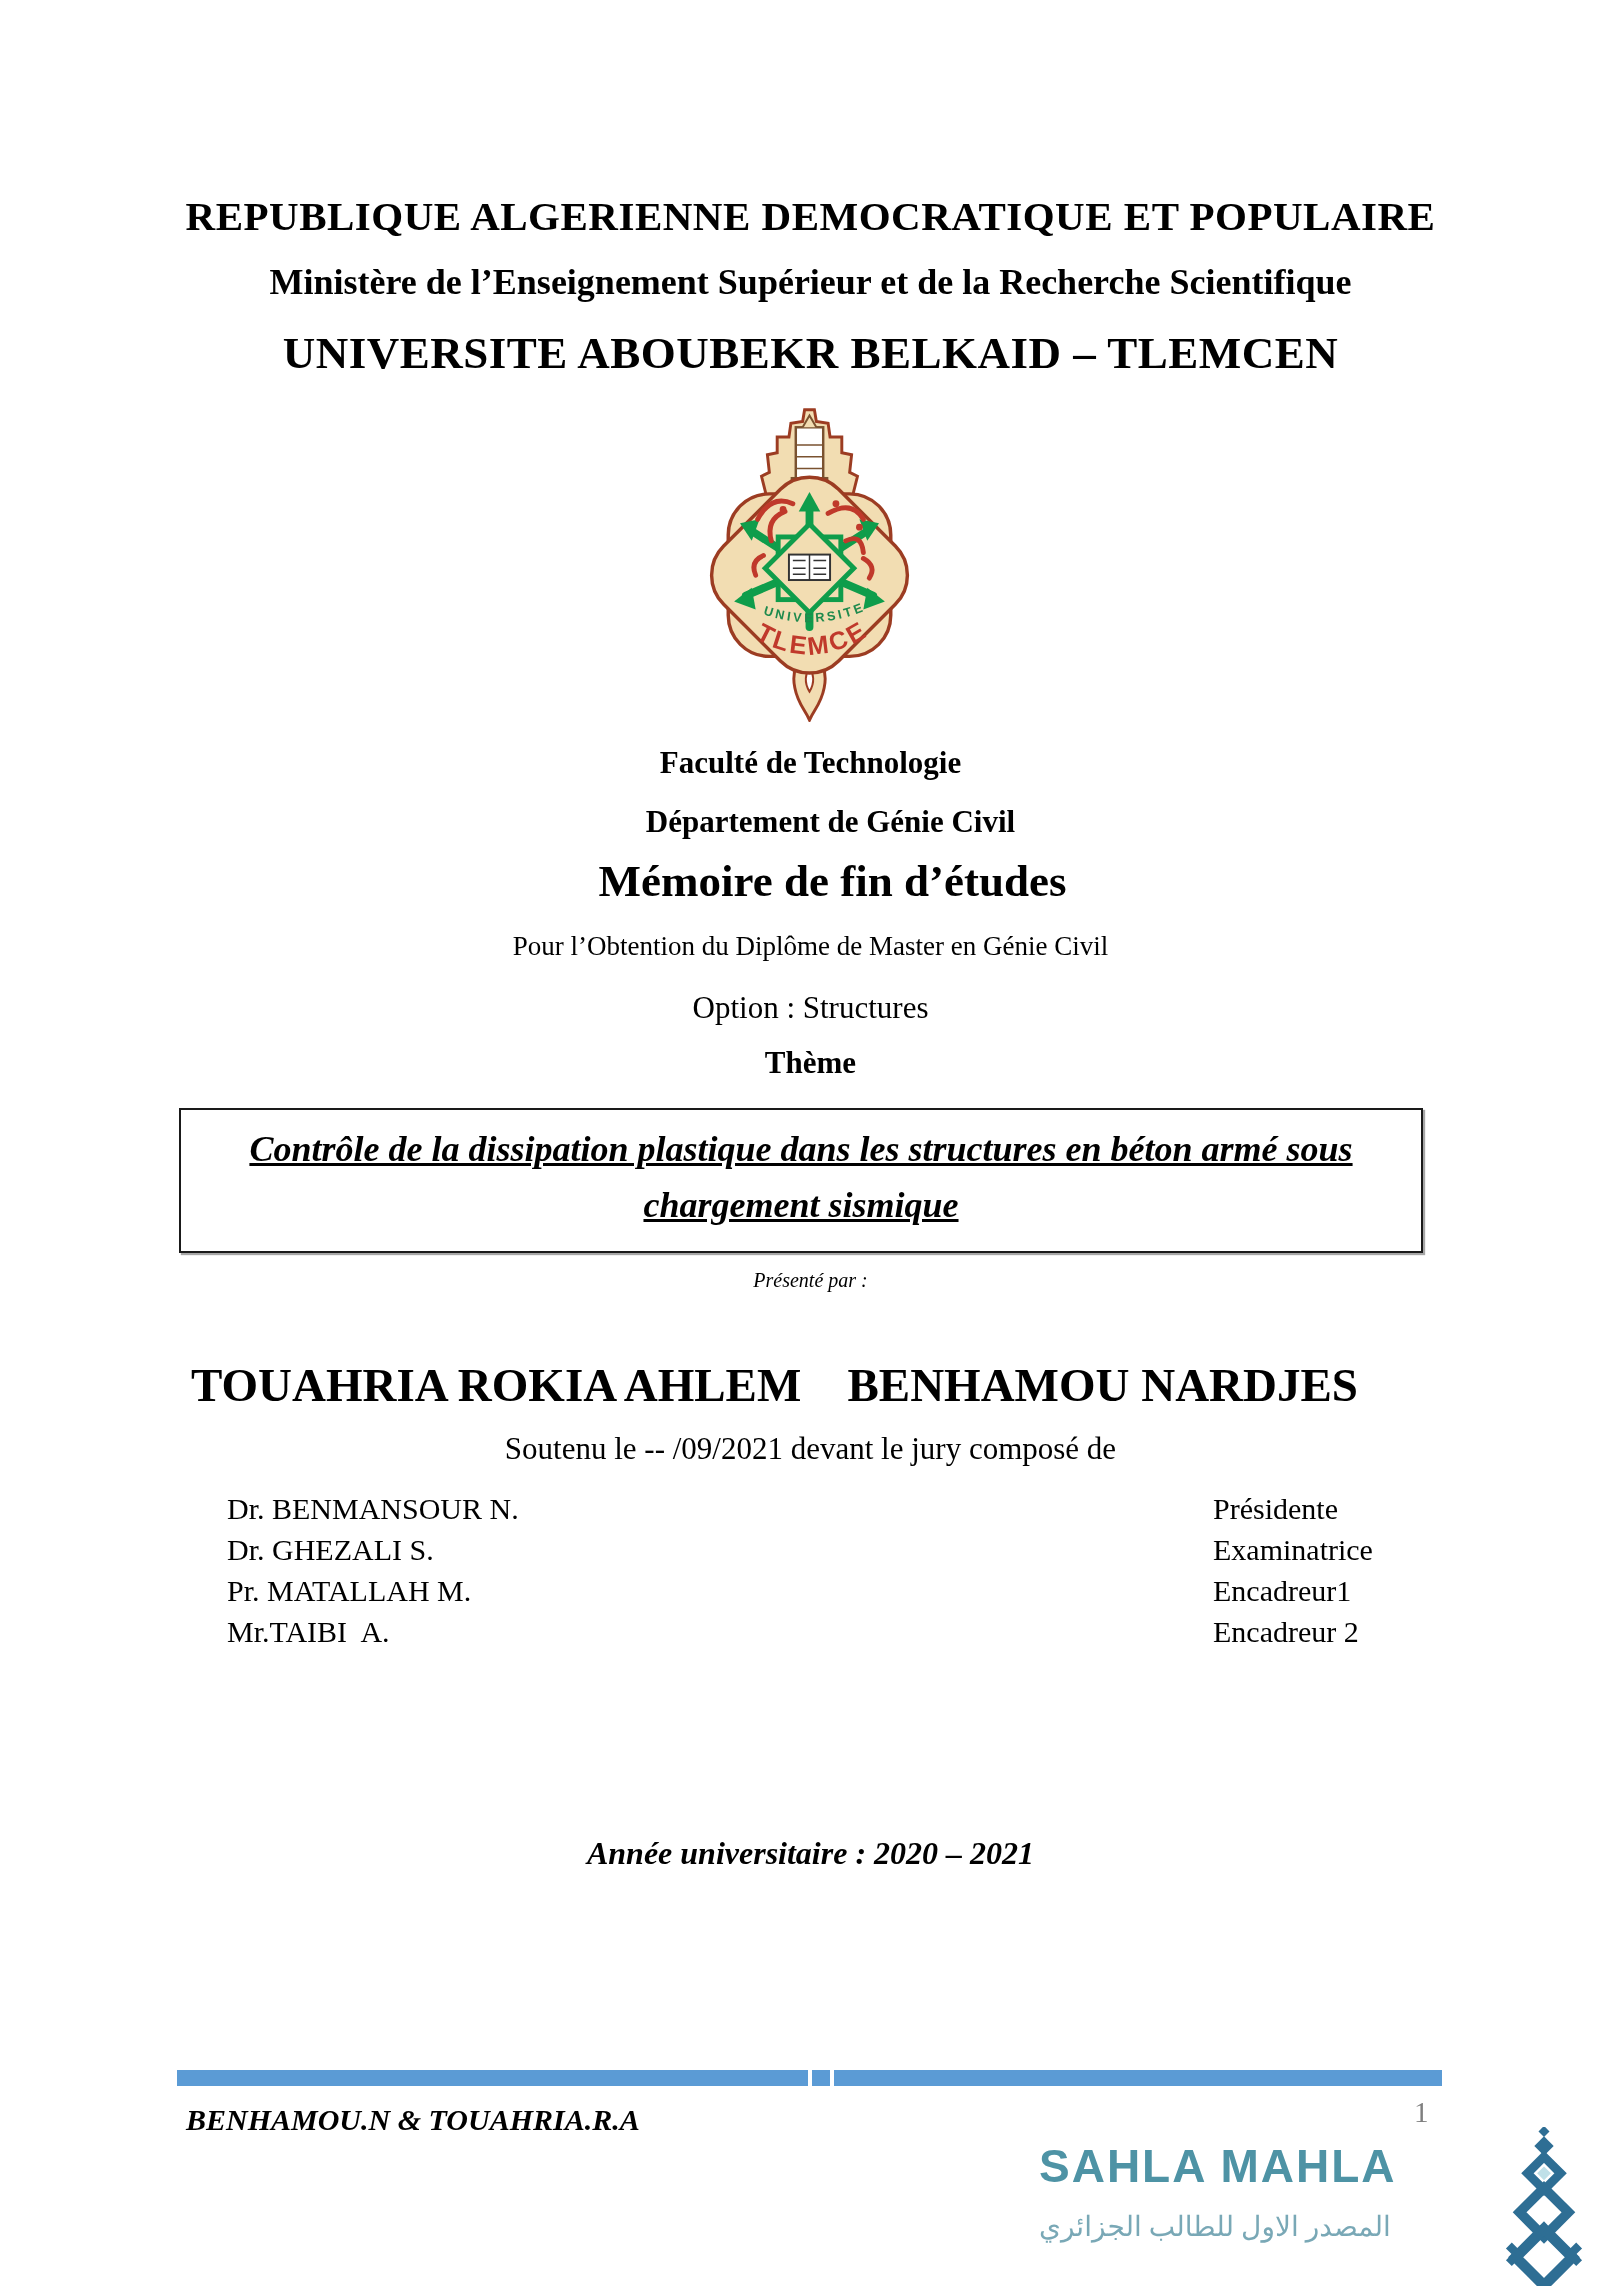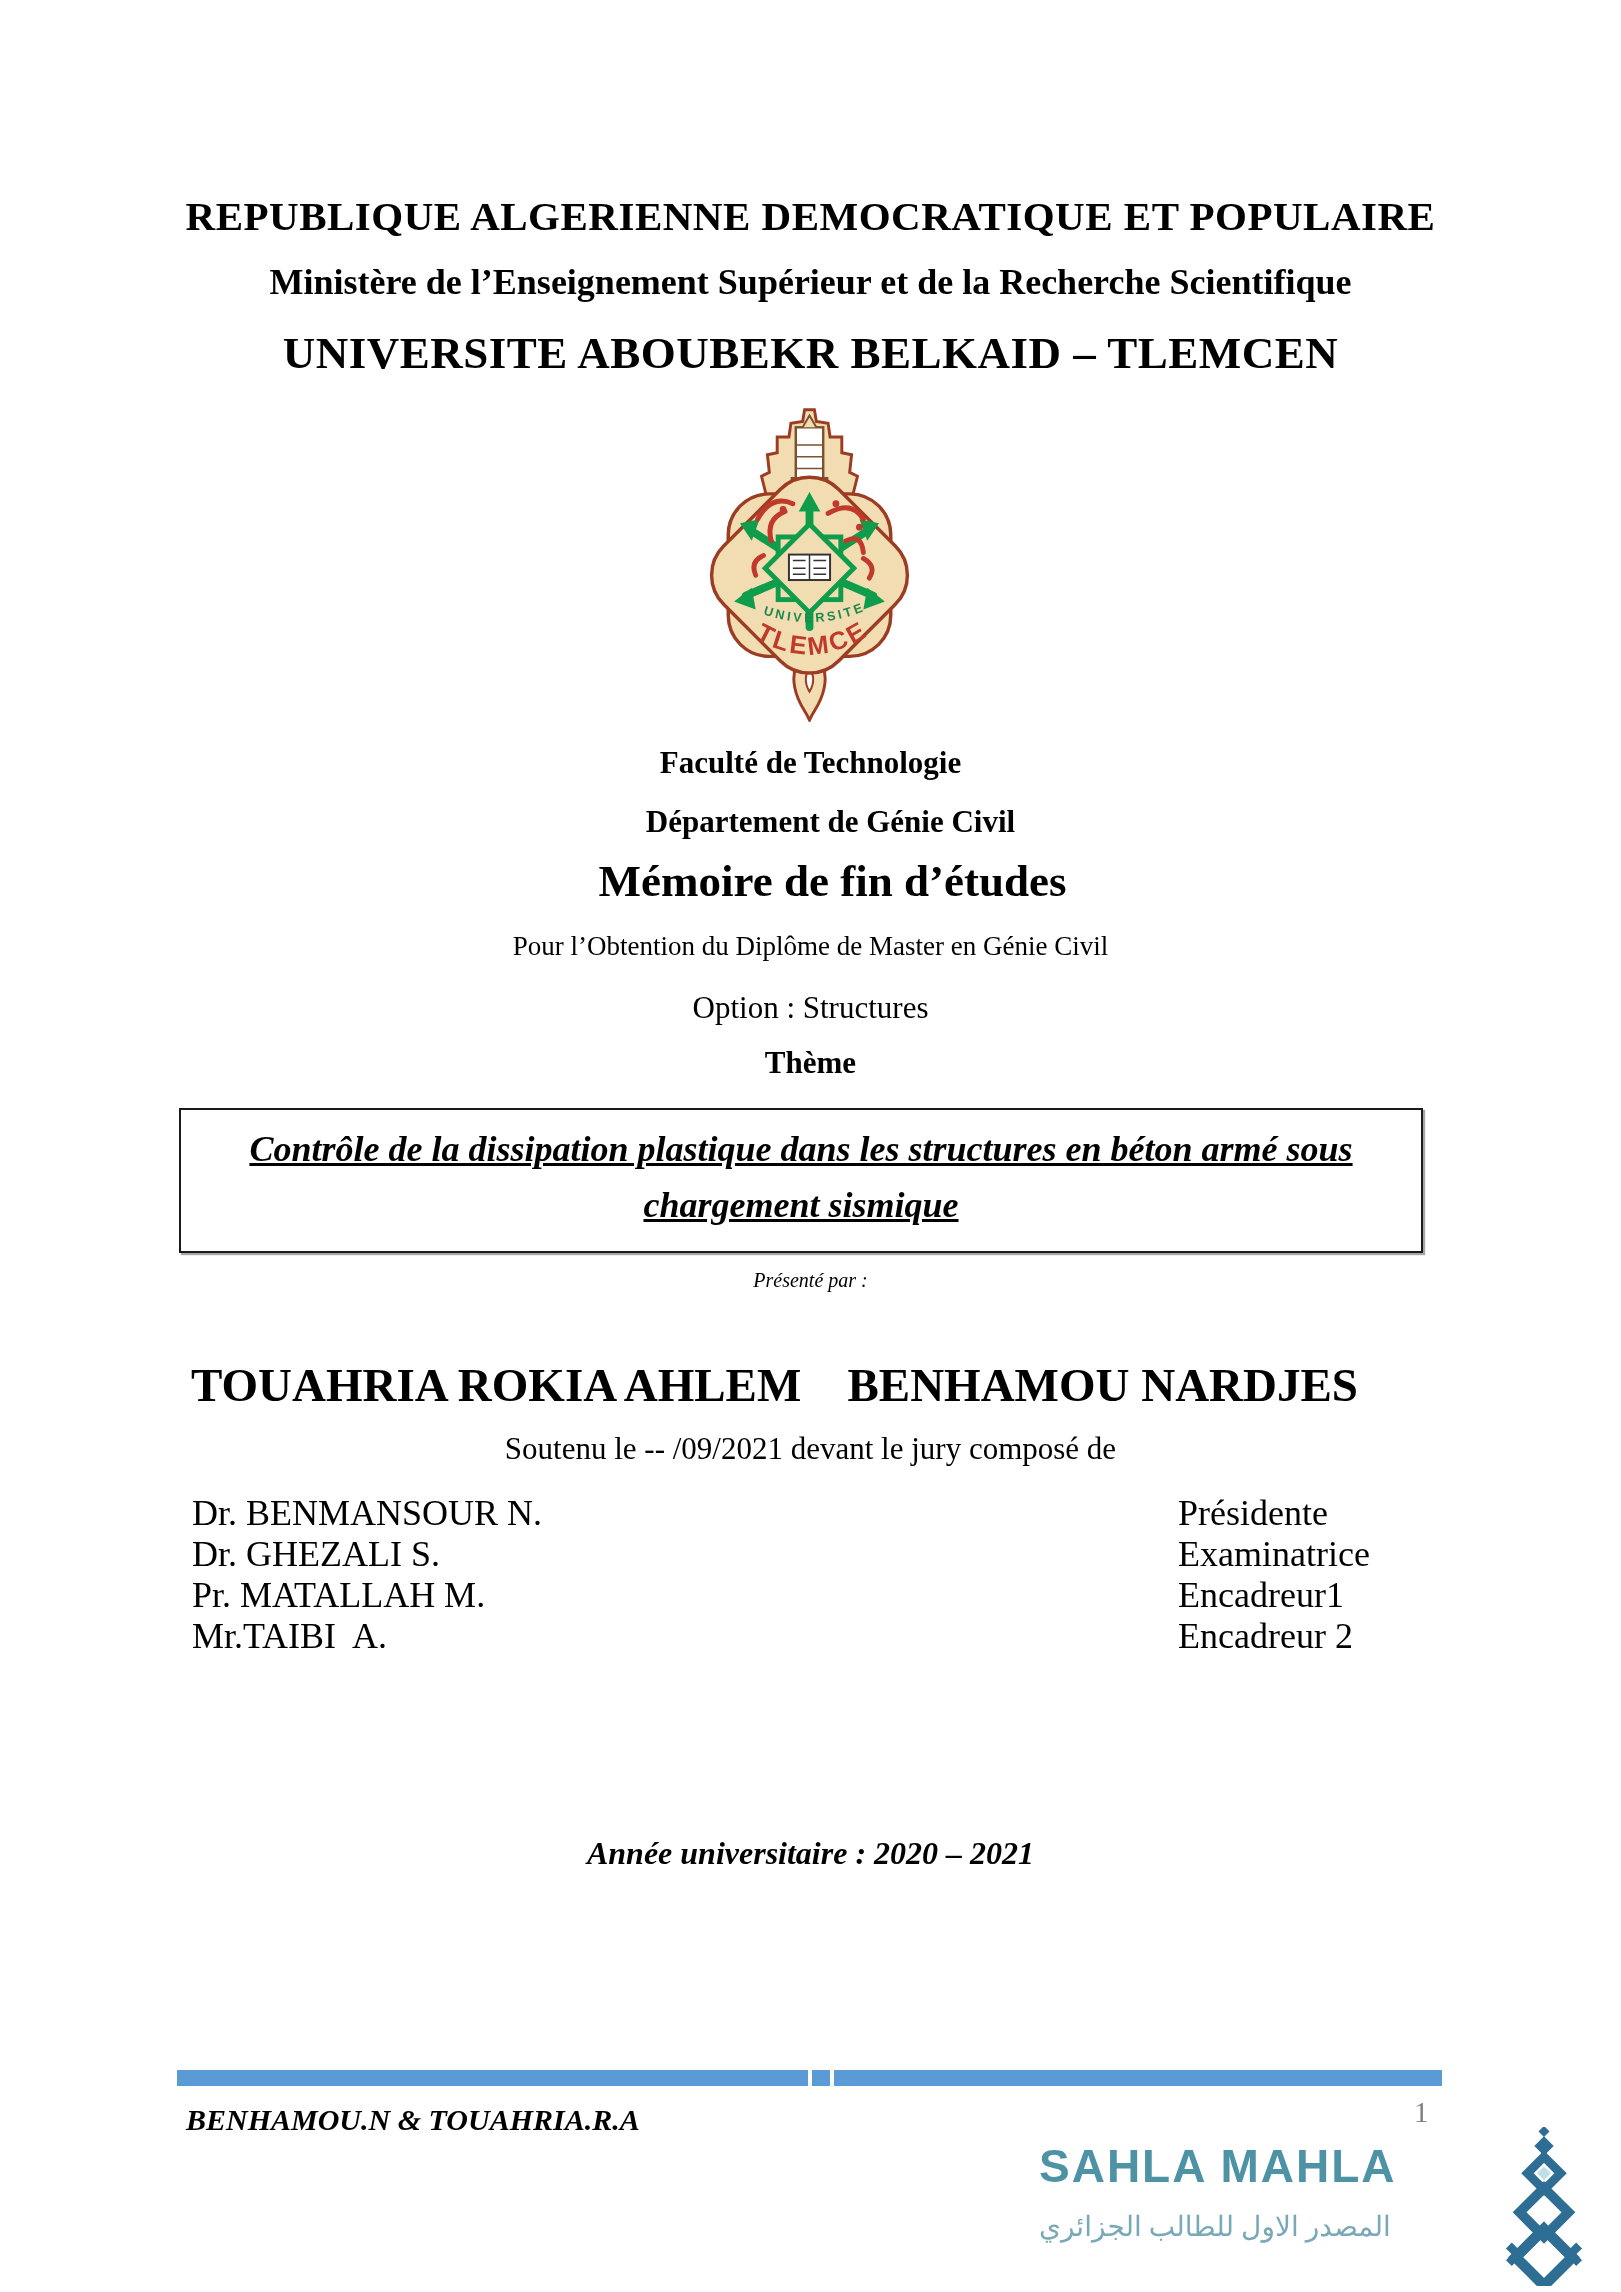--- a/index.html
+++ b/index.html
@@ -43,21 +43,21 @@
   .presente{top:1229px;font-size:20px;font-style:italic;margin-top:40px;}
 
   .authors{
     position:absolute;top:1358px;left:191px;right:263px;
     display:flex;justify-content:space-between;
     font-size:47px;font-weight:bold;
   }
 
   .soutenu{top:1431px;font-size:31px;}
 
-  .jury{position:absolute;top:1492px;left:0;right:0;font-size:36px;}
+  .jury{position:absolute;top:1492px;left:0;right:0;font-size:30px;padding-left:35px;}
   .jury-row{position:relative;height:41px;}
   .jury-name{position:absolute;left:192px;white-space:pre;}
   .jury-role{position:absolute;left:1178px;}
 
   .annee{top:1835px;font-size:32px;font-weight:bold;font-style:italic;}
 
   .footer-bar{
     position:absolute;top:2070px;left:177px;width:1265px;height:15.7px;
     background:#5B9BD5;
   }

